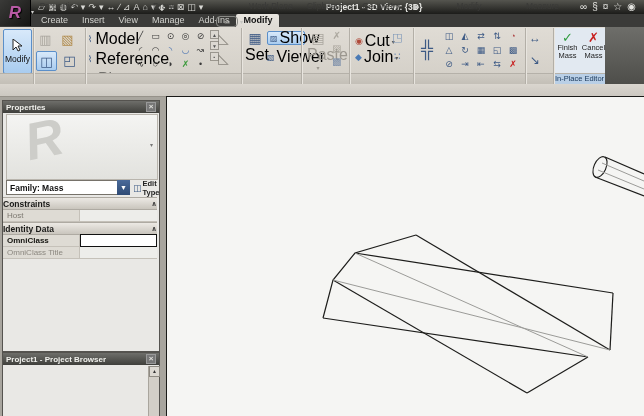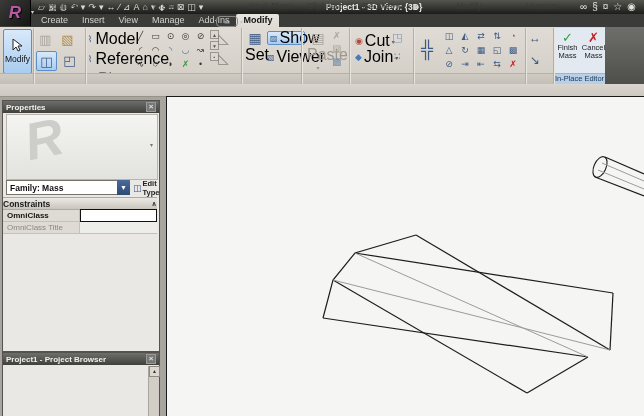--- a/index.html
+++ b/index.html
@@ -365,20 +365,28 @@
       <span style="font-size:9px;color:#3d5a85;">◫</span>
       <span>Edit Type</span>
     </div>
 
     <div class="abs" style="left:0;top:96px;width:154px;">
       <div class="grp">
         <span>Constraints</span>
         <span class="pin">∧</span>
       </div>
       <div class="prow">
+        <span class="l" style="color:#80. 7c76;color:#7c7870;">Host</span>
+        <span class="v"></span>
+      </div>
+      <div class="grp">
+        <span>Identity Data</span>
+        <span class="pin">∧</span>
+      </div>
+      <div class="prow">
         <span class="l" style="color:#14140f;font-weight:bold;">OmniClass Number</span>
         <span class="v" style="background:#fff;border:1.5px solid #111;margin:-1px 0;"></span>
       </div>
       <div class="prow">
         <span class="l" style="color:#8c8880;">OmniClass Title</span>
         <span class="v"></span>
       </div>
     </div>
 
   </div>

